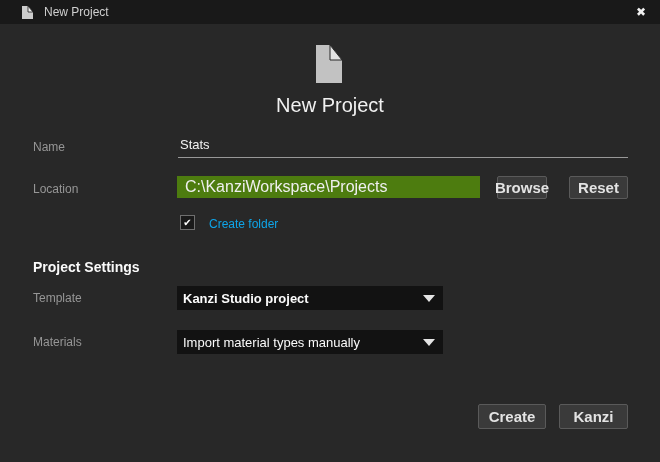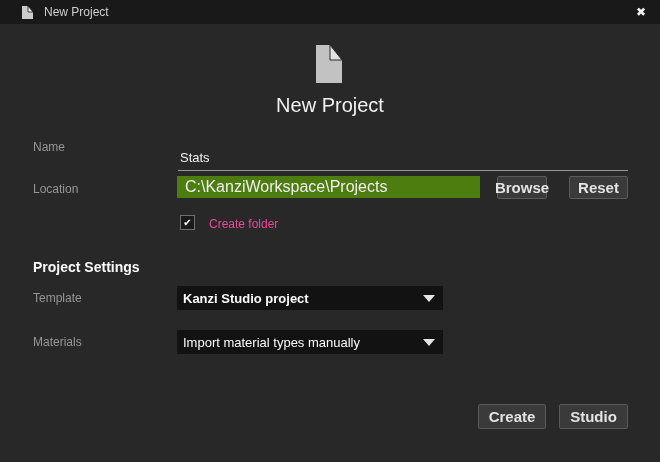--- a/index.html
+++ b/index.html
@@ -13,31 +13,31 @@
   .tb-close{position:absolute;right:6px;top:0;width:26px;height:24px;display:flex;align-items:center;justify-content:center;color:#f2f2f2;font-size:12px;cursor:default;}
 
   
   .hero-icon{position:absolute;left:316px;top:45px;}
   .hero-title{position:absolute;left:0;top:94px;width:660px;text-align:center;font-size:20px;font-weight:400;color:#f1f1f1;}
 
   
   .lbl{position:absolute;left:33px;font-size:12px;color:#969696;}
 
   
-  .name-input{position:absolute;left:178px;top:134px;width:450px;height:24px;background:transparent;border:none;border-bottom:1px solid #989898;color:#f2f2f2;font-size:13px;padding:0 2px 3px 2px;outline:none;margin-top:13px;}
+  .name-input{position:absolute;left:178px;top:134px;width:450px;height:24px;background:transparent;border:none;border-bottom:1px solid #989898;color:#f2f2f2;font-size:13px;padding:0 2px 3px 2px;outline:none;}
 
   
   .loc-input{position:absolute;left:177px;top:176px;width:303px;height:22px;background:#4d7c0f;border:none;color:#efefef;font-size:16px;padding:0 8px;outline:none;}
   .btn{position:absolute;background:#3a3a3a;border:1px solid #5a5a5a;border-radius:2px;color:#e3e3e3;font-size:15px;font-weight:700;display:flex;align-items:center;justify-content:center;cursor:default;padding:0;}
   .btn-browse{left:497px;top:176px;width:50px;height:23px;}
   .btn-reset{left:569px;top:176px;width:59px;height:23px;}
 
   
   .checkbox{position:absolute;left:180px;top:215px;width:15px;height:15px;background:#1a1a1a;border:1px solid #6f6f6f;color:#ffffff;font-size:10px;line-height:13px;text-align:center;cursor:default;}
-  .cb-label{position:absolute;left:209px;top:217px;font-size:12px;color:#ec4899;}
+  .cb-label{position:absolute;left:209px;top:217px;font-size:12px;color:#0ea5e9;}
 
   
   .settings-heading{position:absolute;left:33px;top:259px;font-size:14px;font-weight:700;color:#fafafa;}
 
   
   .dropdown{position:absolute;left:177px;width:266px;height:24px;background:#121212;display:flex;align-items:center;padding:0 8px 0 6px;cursor:default;}
   .dd-template{top:286px;font-weight:bold;}
   .dd-materials{top:330px;}
   .dd-value{flex:1;color:#fbfbfb;font-size:13px;white-space:nowrap;overflow:hidden;}
   .caret{width:0;height:0;border-left:6px solid transparent;border-right:6px solid transparent;border-top:7px solid #e4e4e4;}
@@ -91,15 +91,15 @@
     <span class="caret"></span>
   </div>
 
   <div class="lbl" style="top:335px;">Materials</div>
   <div class="dropdown dd-materials">
     <span class="dd-value">Import material types manually</span>
     <span class="caret"></span>
   </div>
 
   <button class="btn btn-create">Create</button>
-  <button class="btn btn-cancel">Studio</button>
+  <button class="btn btn-cancel">Kanzi</button>
 
 </div>
 
 </body></html>

